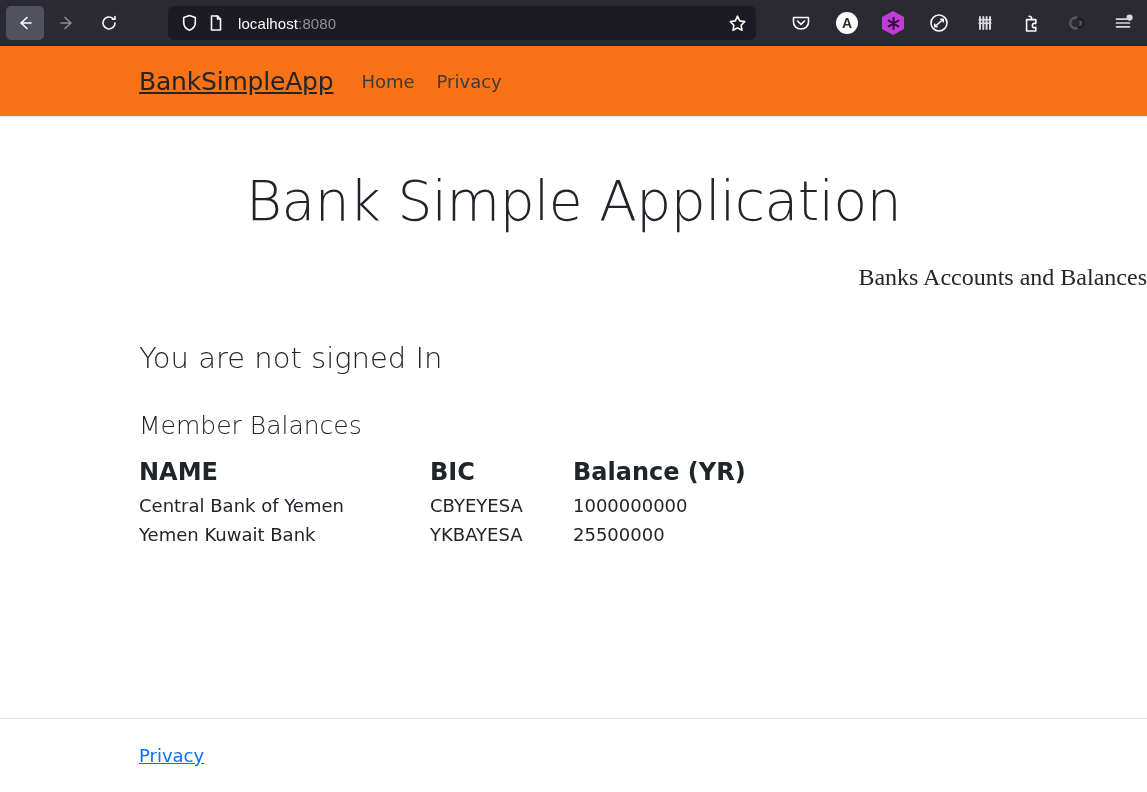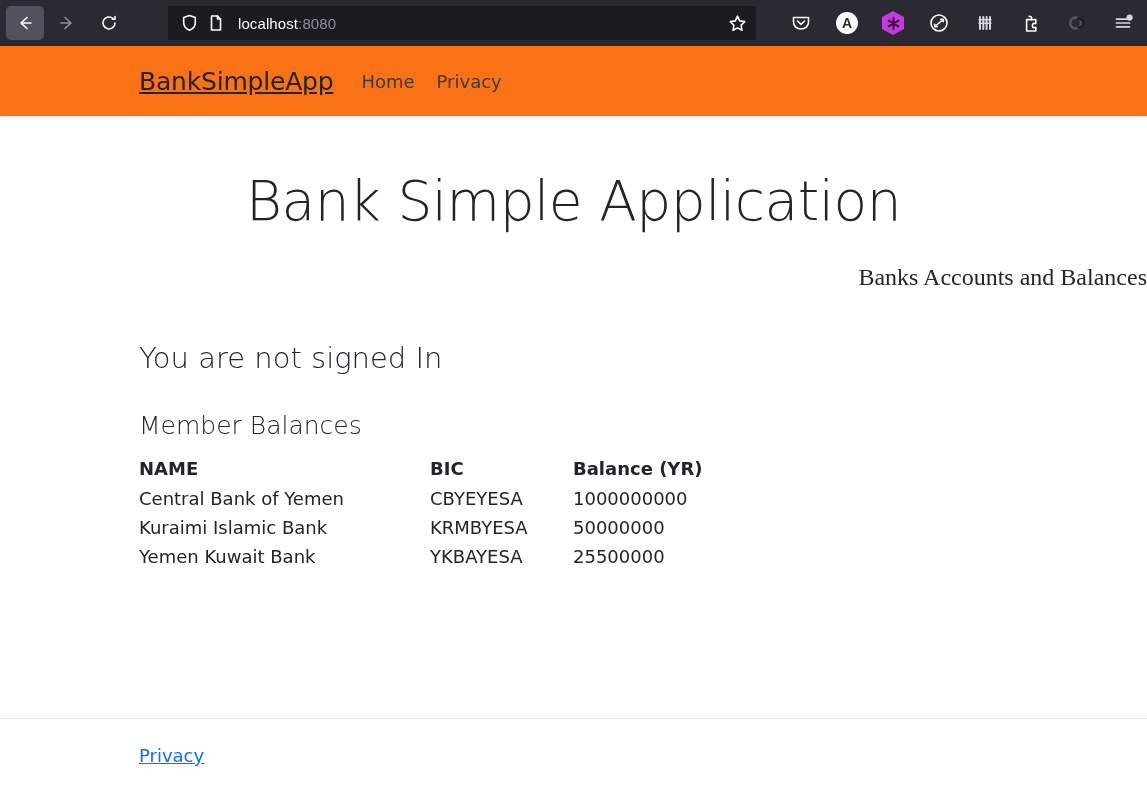--- a/index.html
+++ b/index.html
@@ -26,21 +26,21 @@
   }
   .nav-btn.active-hover { background: #52525e; }
   .nav-btn svg { display: block; }
   .ico-light { stroke: #fbfbfe; fill: none; stroke-width: 1.6; stroke-linecap: round; stroke-linejoin: round; }
   .ico-dim { stroke: #8f8f9d; fill: none; stroke-width: 1.6; stroke-linecap: round; stroke-linejoin: round; }
 
   .urlbar {
     position: absolute; left: 168px; top: 6px;
     width: 588px; height: 34px;
     background: #1c1b22;
-    border-radius: 0;
+    border-radius: 6px;
     display: flex; align-items: center;
   }
   .urlbar-left { display: flex; align-items: center; gap: 10px; padding-left: 13px; }
   .url-text {
     margin-left: 14px;
     font-size: 15px;
     color: #fbfbfe;
     letter-spacing: .1px;
     white-space: nowrap;
   }
@@ -147,21 +147,21 @@
     font-family: "DejaVu Sans", sans-serif;
   }
   table.accounts {
     margin-left: 139px;
     margin-top: 18px;
     border-collapse: collapse;
     font-family: "DejaVu Sans", sans-serif;
   }
   table.accounts th {
     text-align: left;
-    font-size: 18px;
+    font-size: 24px;
     font-weight: bold;
     color: #212529;
     padding: 0 0 9px 0;
     white-space: nowrap;
   }
   table.accounts td {
     text-align: left;
     font-size: 18px;
     font-weight: 400;
     color: #212529;
@@ -309,25 +309,20 @@
           <th class="col-balance">Balance (YR)</th>
         </tr>
       </thead>
       <tbody>
         <tr>
           <td class="col-name">Central Bank of Yemen</td>
           <td class="col-bic">CBYEYESA</td>
           <td class="col-balance">1000000000</td>
         </tr>
         <tr>
-          <td class="col-name">Kuraimi Islamic Bank</td>
-          <td class="col-bic">KRMBYESA</td>
-          <td class="col-balance">50000000</td>
-        </tr>
-        <tr>
           <td class="col-name">Yemen Kuwait Bank</td>
           <td class="col-bic">YKBAYESA</td>
           <td class="col-balance">25500000</td>
         </tr>
       </tbody>
     </table>
   </div>
 
   <div class="site-footer">
       <a class="footer-link" href="#">Privacy</a>

